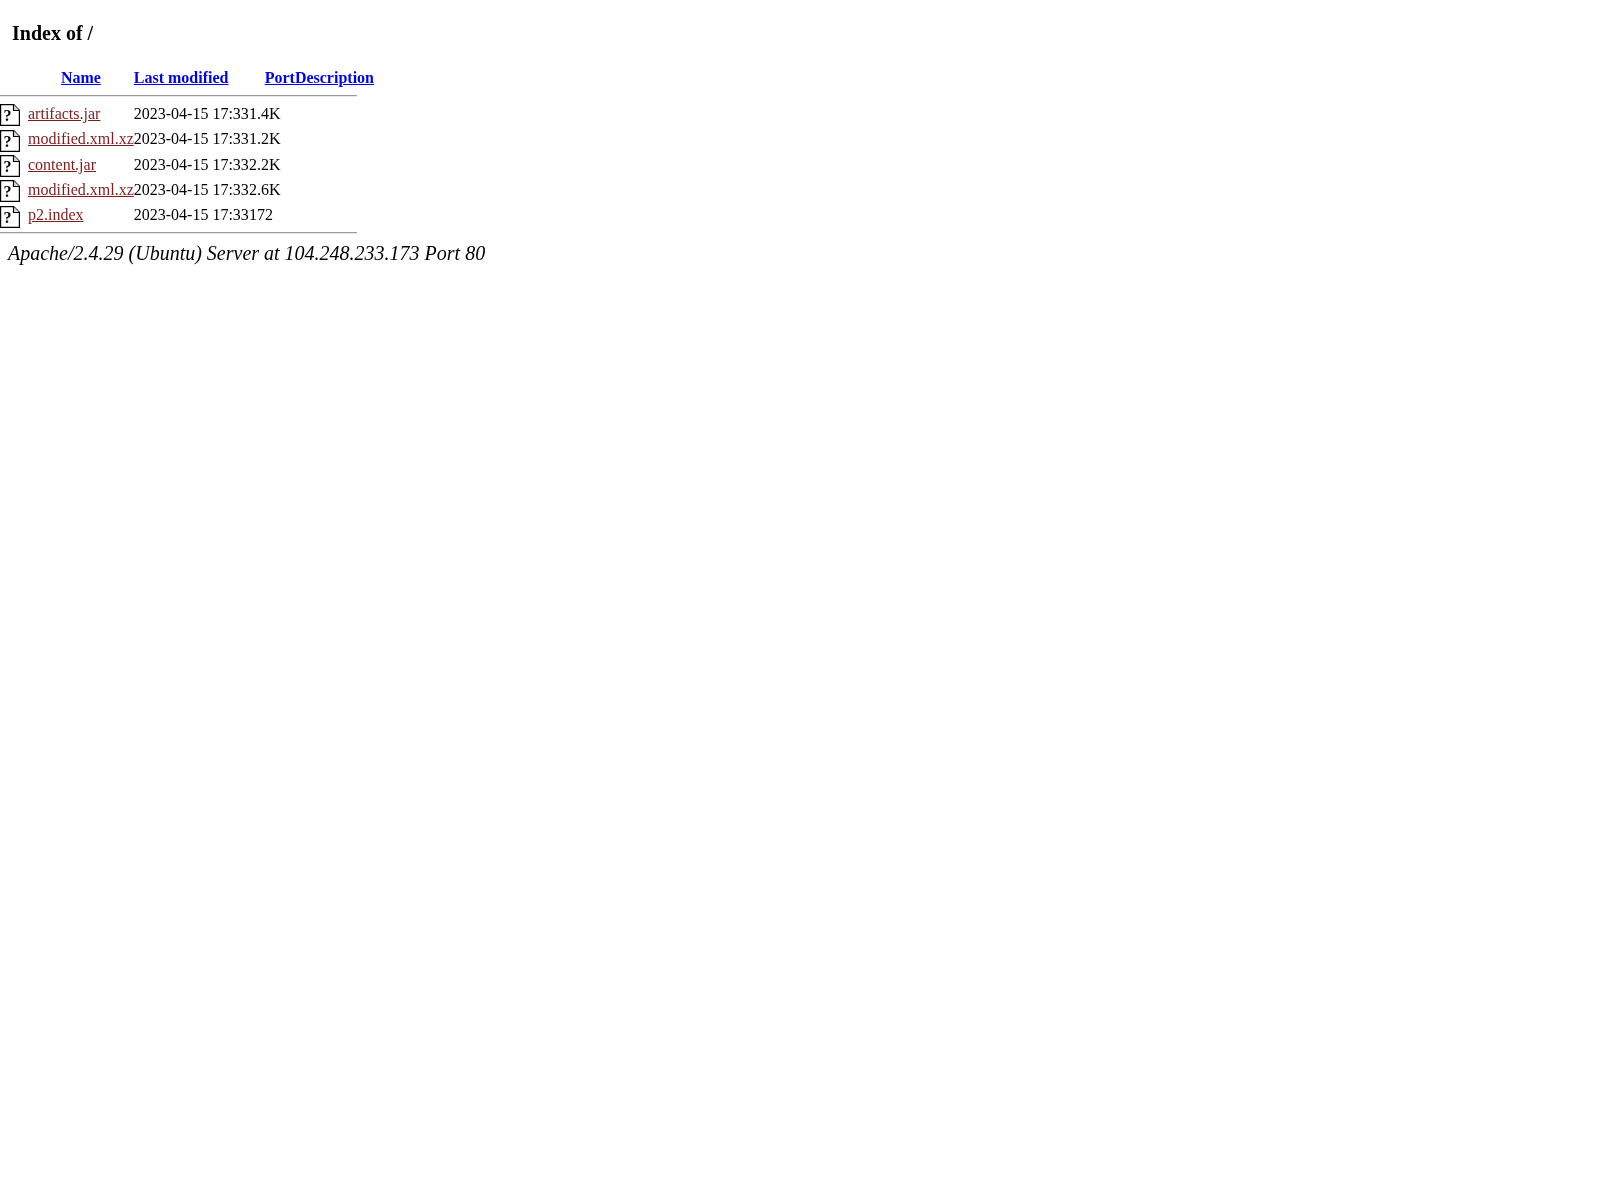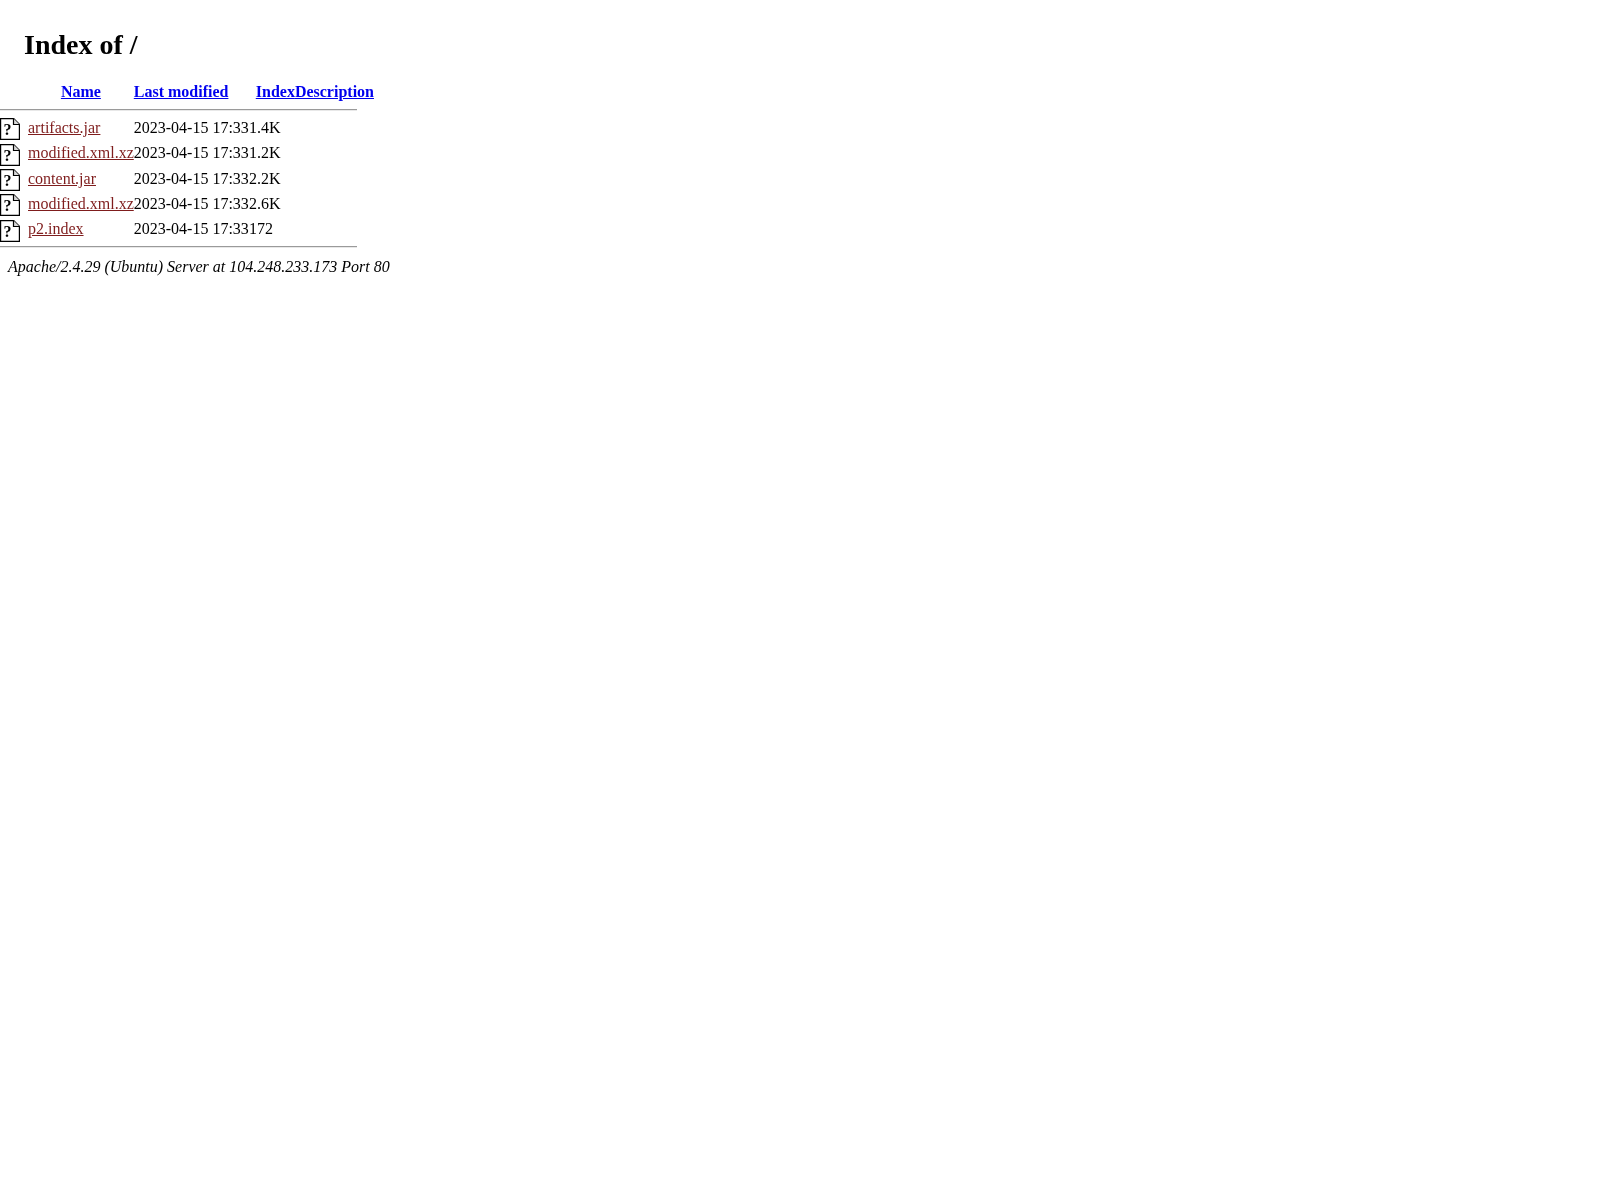--- a/index.html
+++ b/index.html
@@ -17,23 +17,23 @@
     overflow: hidden;
   }
 
   .page {
     padding: 0;
     margin: 0;
   }
 
   h1.page-title {
     font-family: "Liberation Serif", "DejaVu Serif", serif;
-    font-size: 28px;
+    font-size: 20px;
     font-weight: bold;
-    margin: 16px;
+    margin: 4px;
     padding: 11px 0 0 8px;
     line-height: 36px;
     letter-spacing: 0;
   }
 
   table.index-table {
     border-collapse: collapse;
     border-spacing: 0;
     margin: 0;
     padding: 0;
@@ -136,21 +136,21 @@
 
   .icon-unknown svg,
   .icon-folder svg {
     display: block;
   }
 
   address.server-signature {
     display: block;
     font-style: italic;
     font-family: "Liberation Serif", "DejaVu Serif", serif;
-    font-size: 16px;
+    font-size: 20px;
     margin: 0;
     padding: 5px 0 0 8px;
     line-height: 20px;
     color: #000000;
   }
 </style>
 </head>
 <body>
 
 <div class="page">
@@ -161,21 +161,21 @@
     <thead>
       <tr>
         <th class="col-icon"></th>
         <th class="col-name">
           <a class="col-link" href="#">Name</a>
         </th>
         <th class="col-date">
           <a class="col-link" href="#">Last modified</a>
         </th>
         <th class="col-size">
-          <a class="col-link" href="#">Index</a>
+          <a class="col-link" href="#">Port</a>
         </th>
         <th class="col-desc">
           <a class="col-link" href="#">Description</a>
         </th>
       </tr>
       <tr class="row-rule">
         <td colspan="5">
           <hr class="rule">
         </td>
       </tr>

